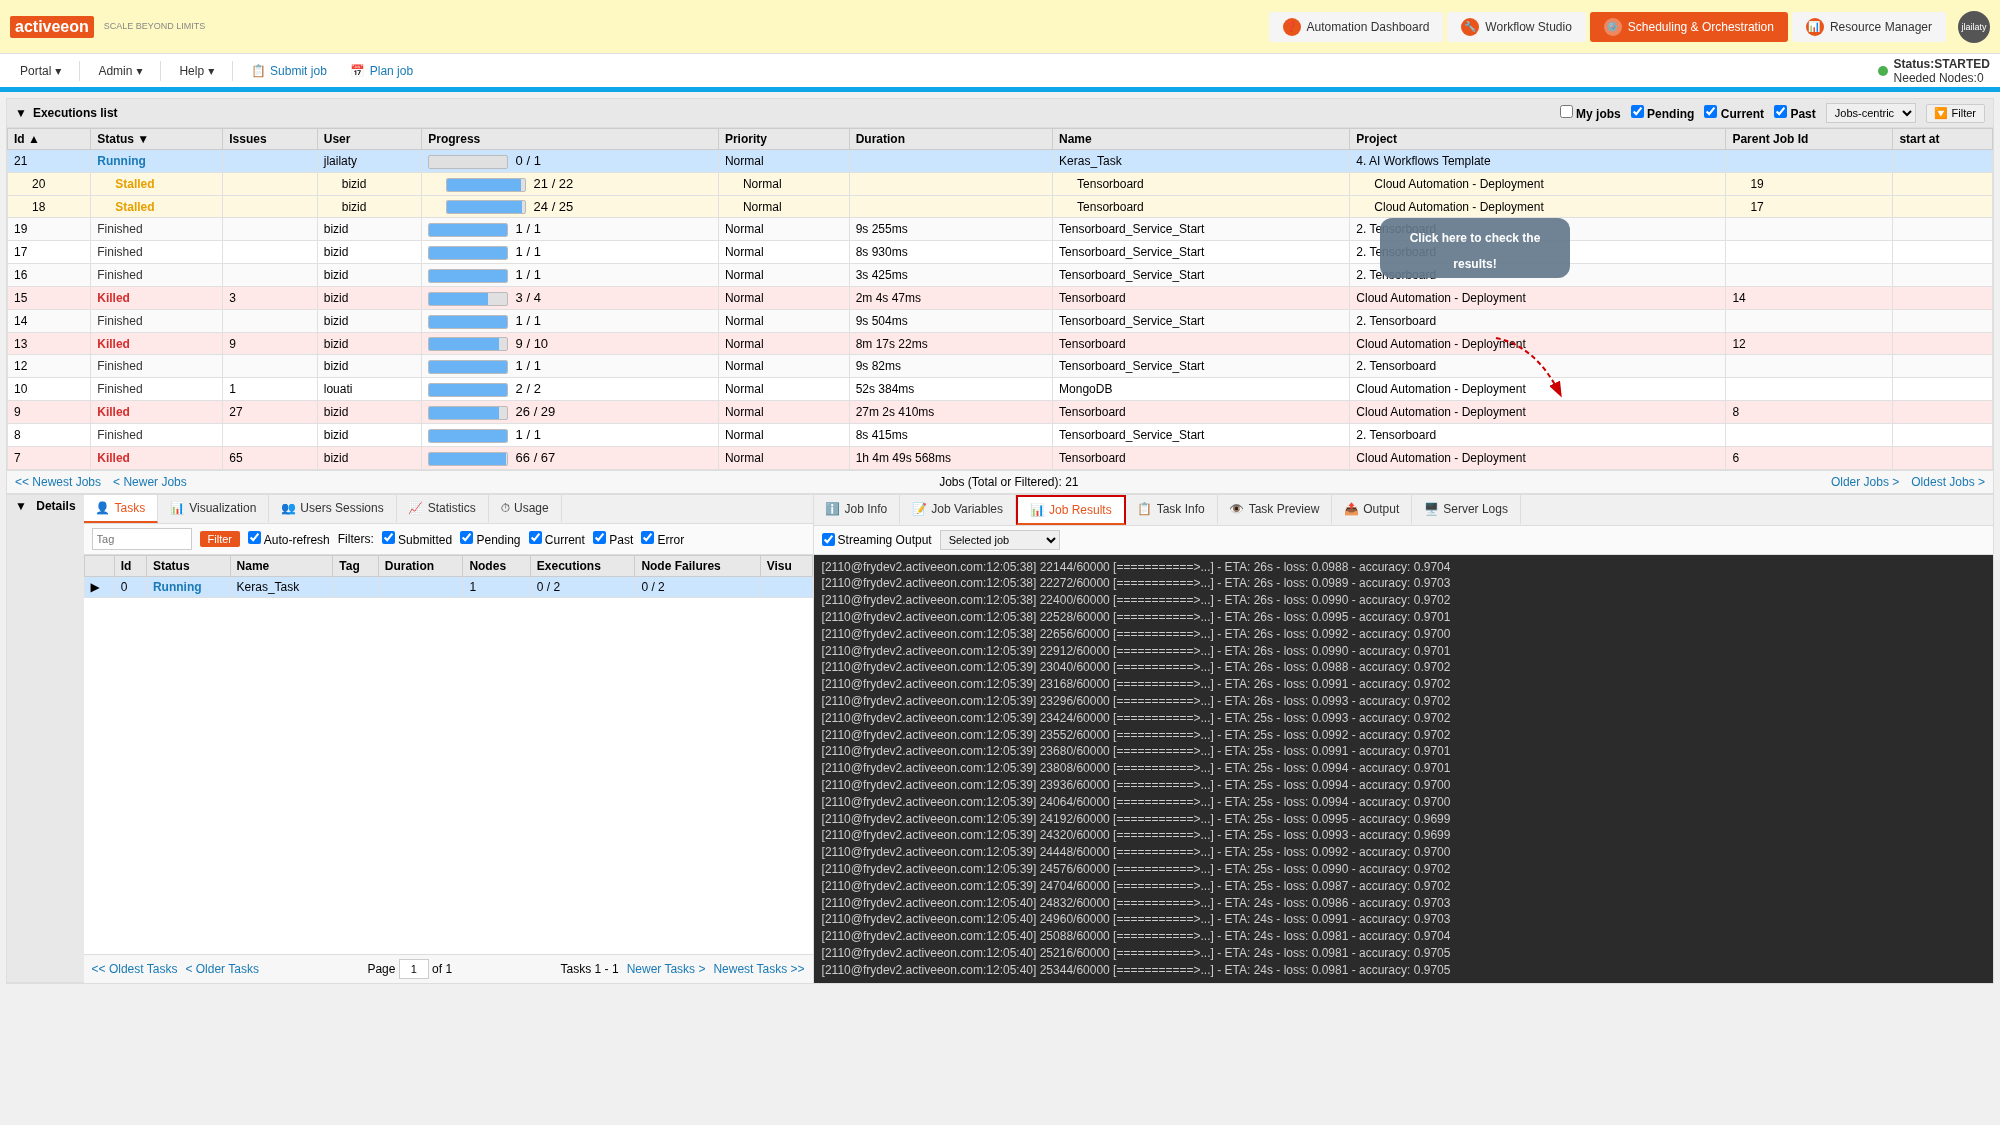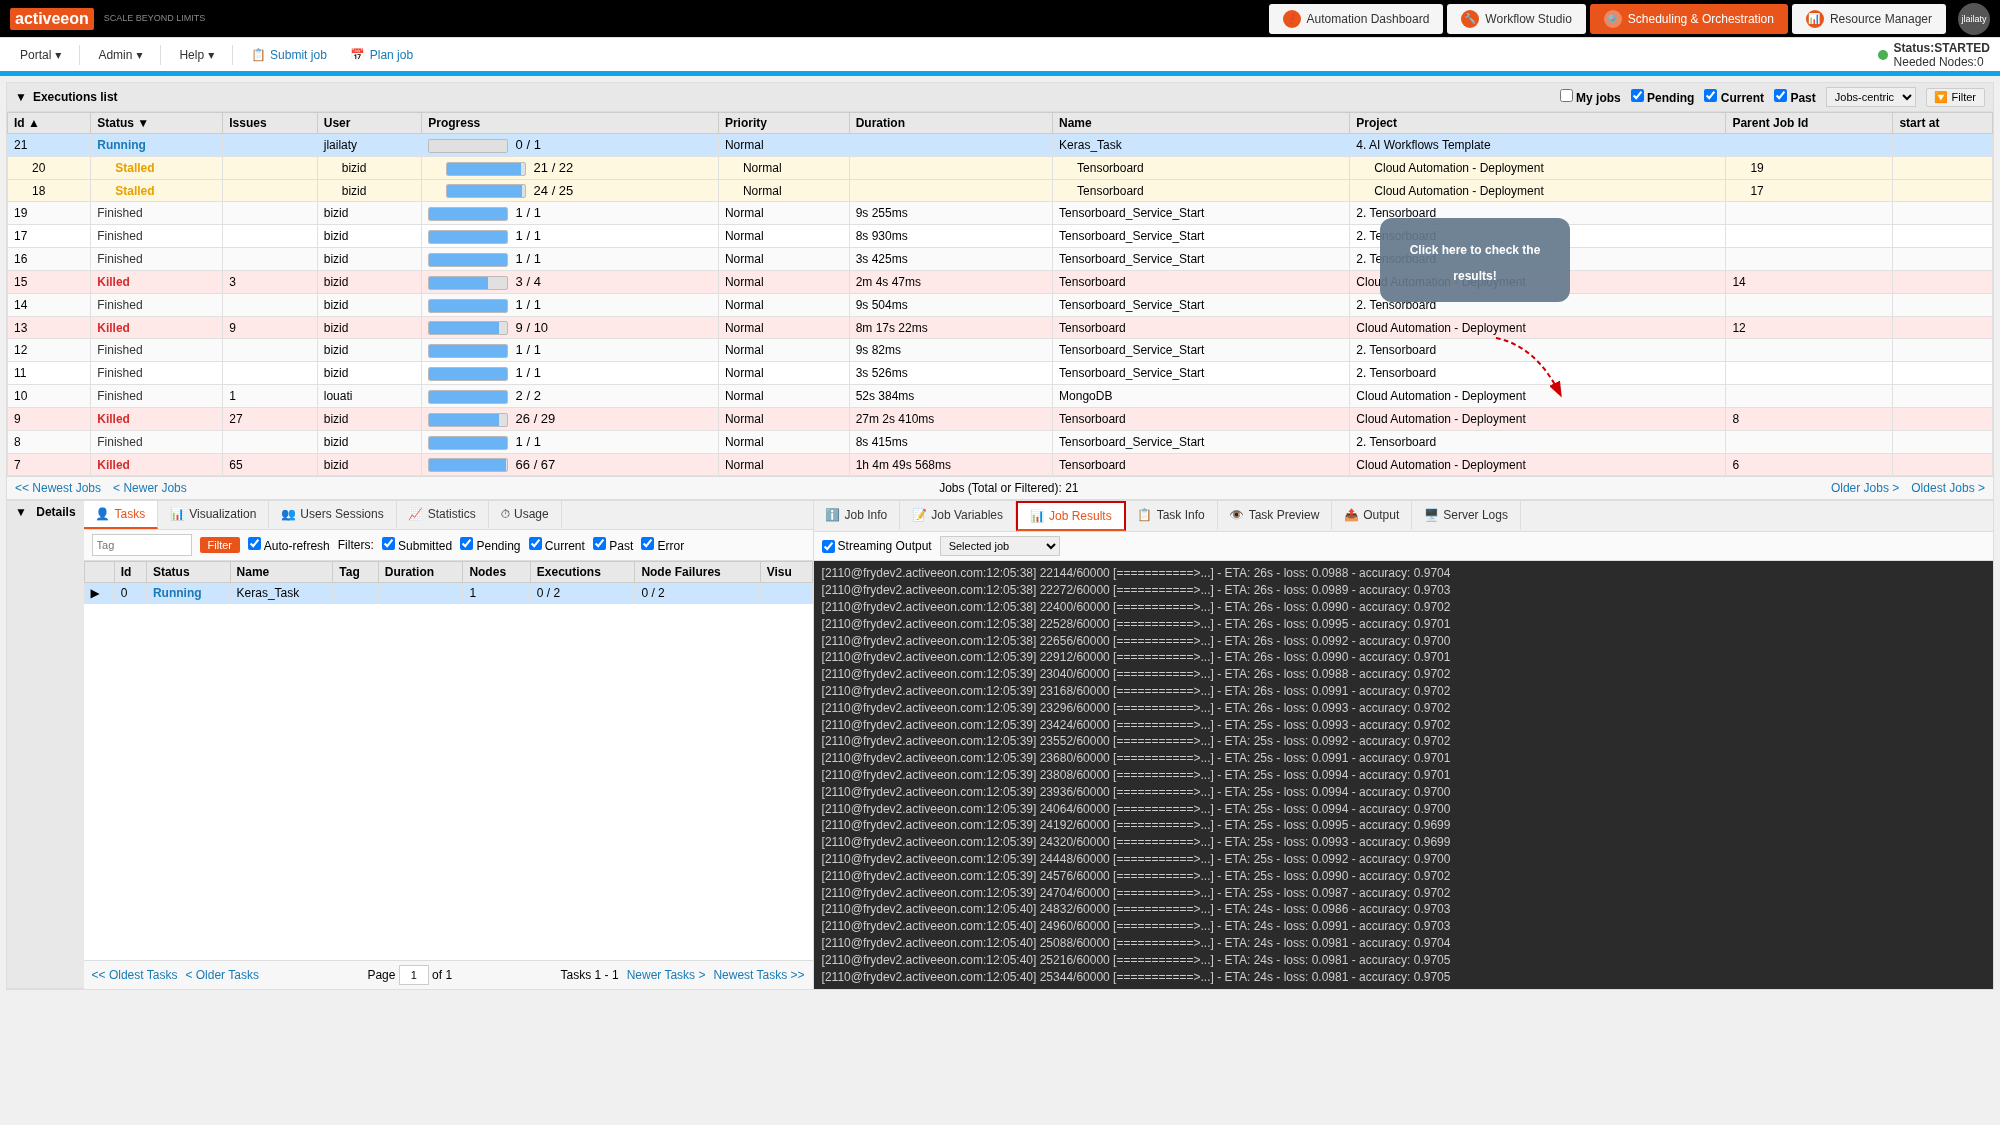--- a/index.html
+++ b/index.html
@@ -2,23 +2,23 @@
 <html><head>
   <meta charset="utf-8">
   <style>
     * { box-sizing: border-box; margin: 0; padding: 0; font-family: Arial, sans-serif; font-size: 12px; }
     body { background: #f0f0f0; width: 2000px; min-height: 1125px; overflow: hidden; }
 
     
     .topbar {
       display: flex;
       align-items: center;
-      background: #000000;
+      background: #fef9c3;
       border-bottom: 1px solid #ddd;
-      height: 38px;
+      height: 54px;
       padding: 0 10px;
     }
     .logo-area {
       display: flex;
       align-items: center;
       margin-right: 20px;
     }
     .logo-box {
       background: #e8541a;
       color: #fff;
@@ -324,21 +324,21 @@
       flex: 1;
       line-height: 1.4;
     }
 
     
     .tooltip-bubble {
       position: absolute;
       background: rgba(100, 120, 140, 0.92);
       color: #fff;
       border-radius: 12px;
-      padding: 16px 22px;
+      padding: 4px 22px;
       font-size: 20px;
       font-weight: bold;
       text-align: center;
       width: 190px;
       line-height: 1.3;
       top: 218px;
       right: 430px;
       z-index: 100;
     }
 
@@ -625,38 +625,20 @@
         <span class="progress-text">1 / 1</span>
       </td>
       <td>Normal</td>
       <td>9s 82ms</td>
       <td>Tensorboard_Service_Start</td>
       <td>2. Tensorboard</td>
       <td></td>
       <td></td>
     </tr>
           <tr>
-      <td>11</td>
-      <td class="status-finished">Finished</td>
-      <td></td>
-      <td>bizid</td>
-      <td>
-        <div class="progress-bar-container">
-          <div class="progress-bar-fill" style="width:100%"></div>
-        </div>
-        <span class="progress-text">1 / 1</span>
-      </td>
-      <td>Normal</td>
-      <td>3s 526ms</td>
-      <td>Tensorboard_Service_Start</td>
-      <td>2. Tensorboard</td>
-      <td></td>
-      <td></td>
-    </tr>
-          <tr>
       <td>10</td>
       <td class="status-finished">Finished</td>
       <td>1</td>
       <td>louati</td>
       <td>
         <div class="progress-bar-container">
           <div class="progress-bar-fill" style="width:100%"></div>
         </div>
         <span class="progress-text">2 / 2</span>
       </td>

